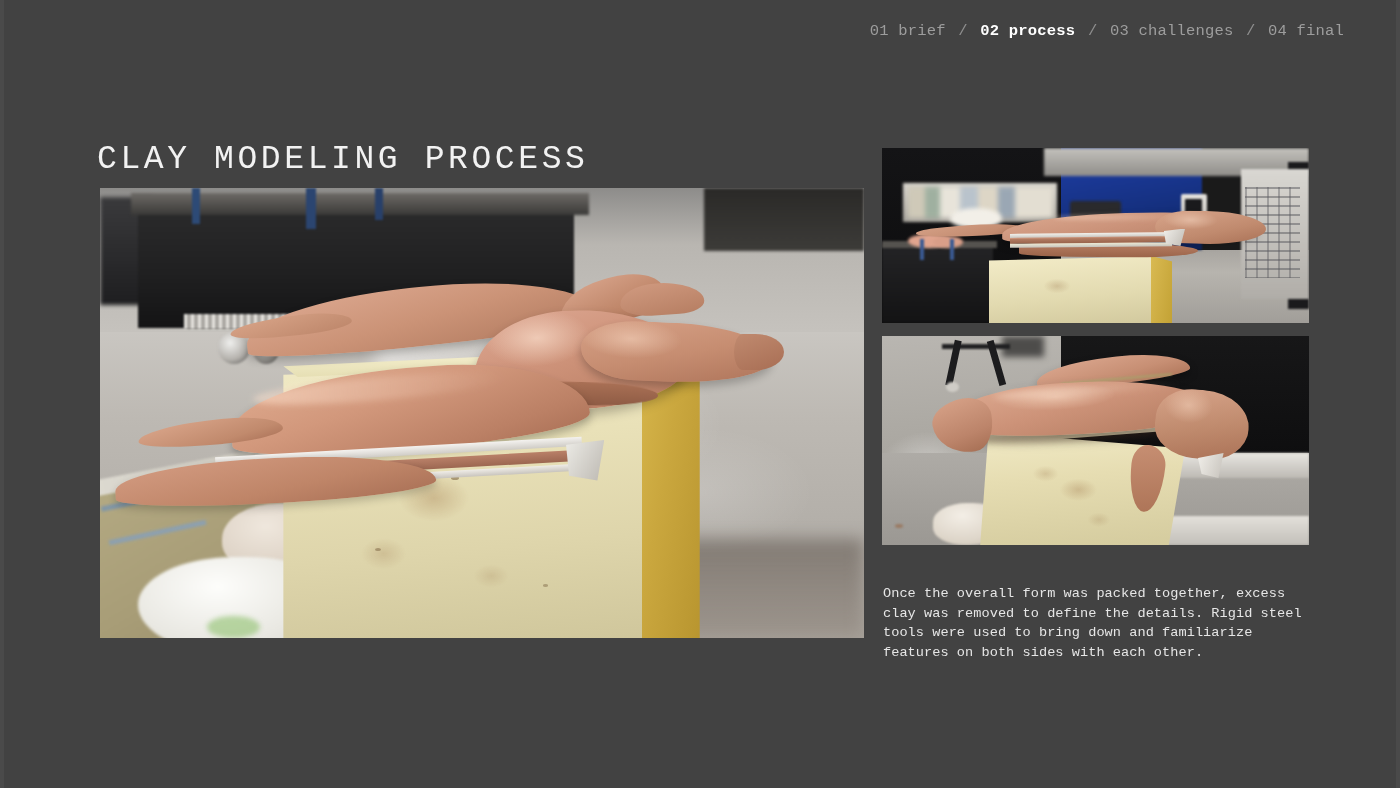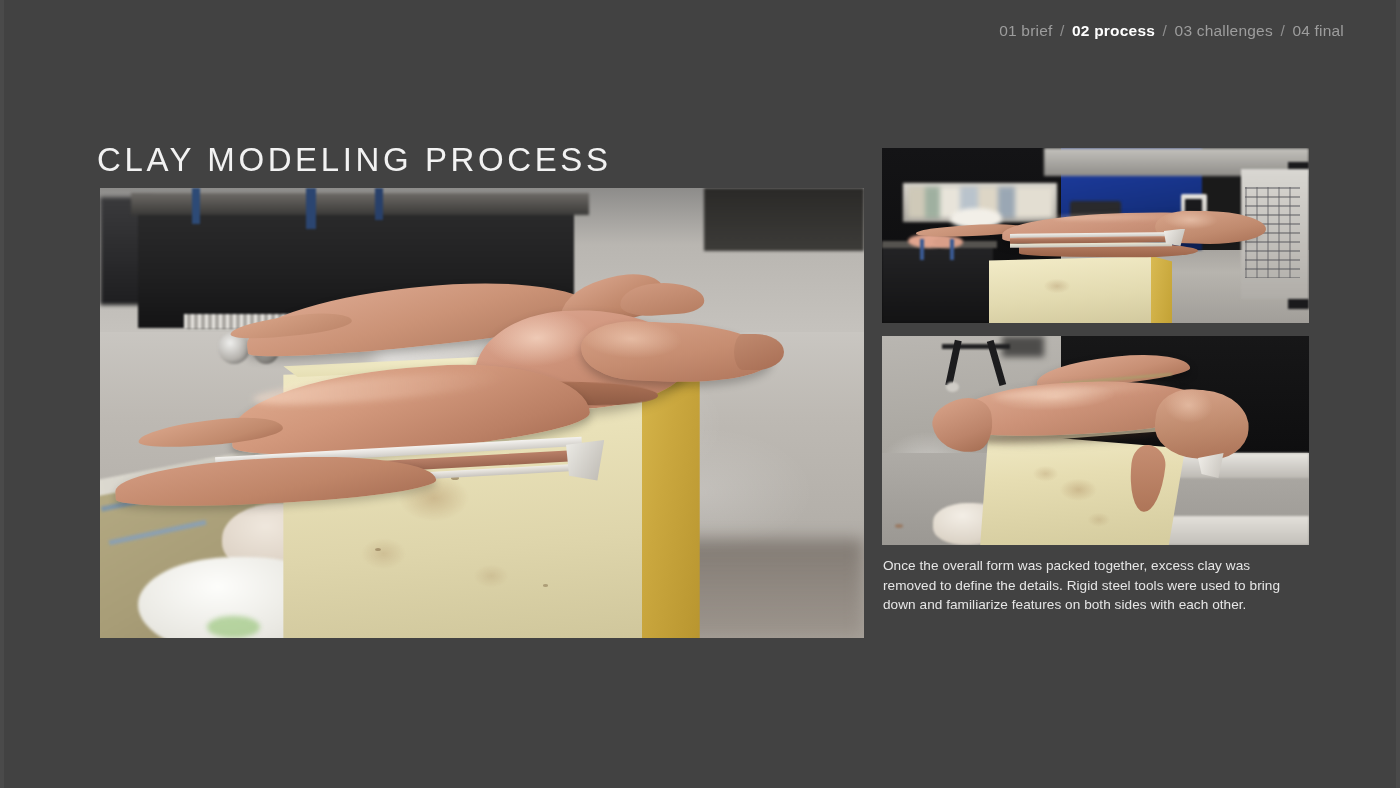--- a/index.html
+++ b/index.html
@@ -8,20 +8,21 @@
     background:#3f3f3f;
     font-family:"Liberation Sans", sans-serif;
     overflow:hidden;
   }
   .slide {
     position:relative;
     width:1400px; height:788px;
     background:#424242;
     border-left:4px solid #4a4a4a;
     border-right:4px solid #4a4a4a;
+    font-family:Liberation Mono, monospace;
   }
 
   
   .nav {
     position:absolute;
     top:22px; right:52px;
     font-size:15.5px;
     letter-spacing:0.2px;
     white-space:nowrap;
     color:#9b9b9b;
@@ -463,21 +464,21 @@
   .b-greenLine {
     left:42%; top:20%; width:26%; height:1%;
     background:rgba(150,190,110,.5);
     transform:rotate(-5deg);
     filter:blur(1px);
   }
 
   
   .caption {
     position:absolute;
-    left:879px; top:556px; width:420px;
+    left:879px; top:584px; width:420px;
     font-size:13.6px;
     line-height:19.5px;
     color:#e6e6e6;
     letter-spacing:.05px;
   }
 </style>
 </head>
 <body>
 
 <div class="slide">

